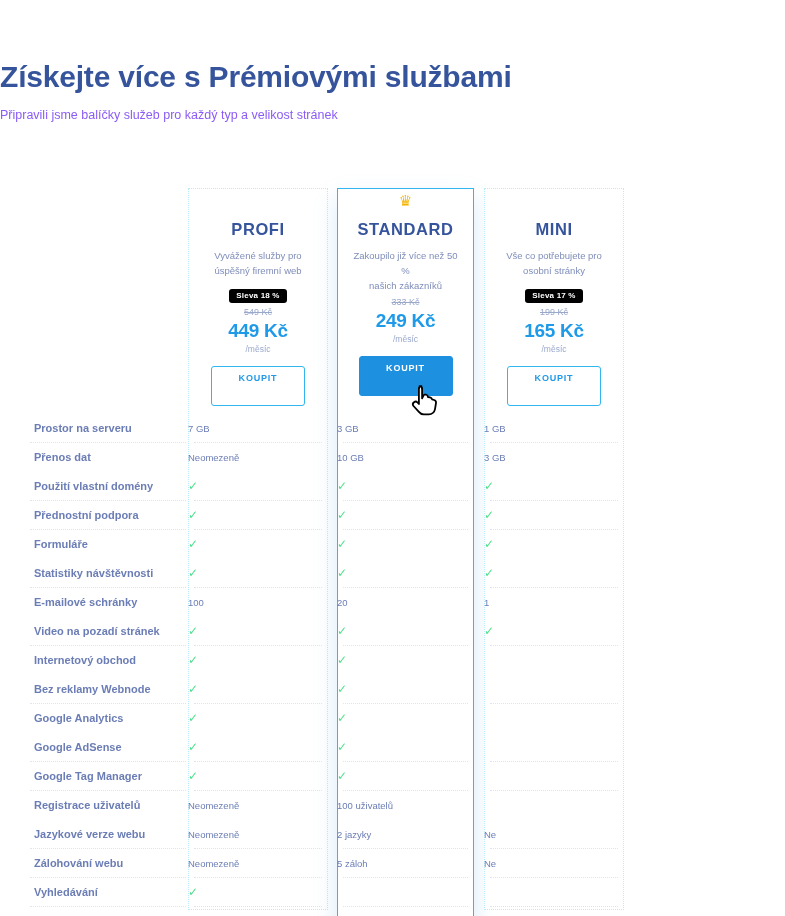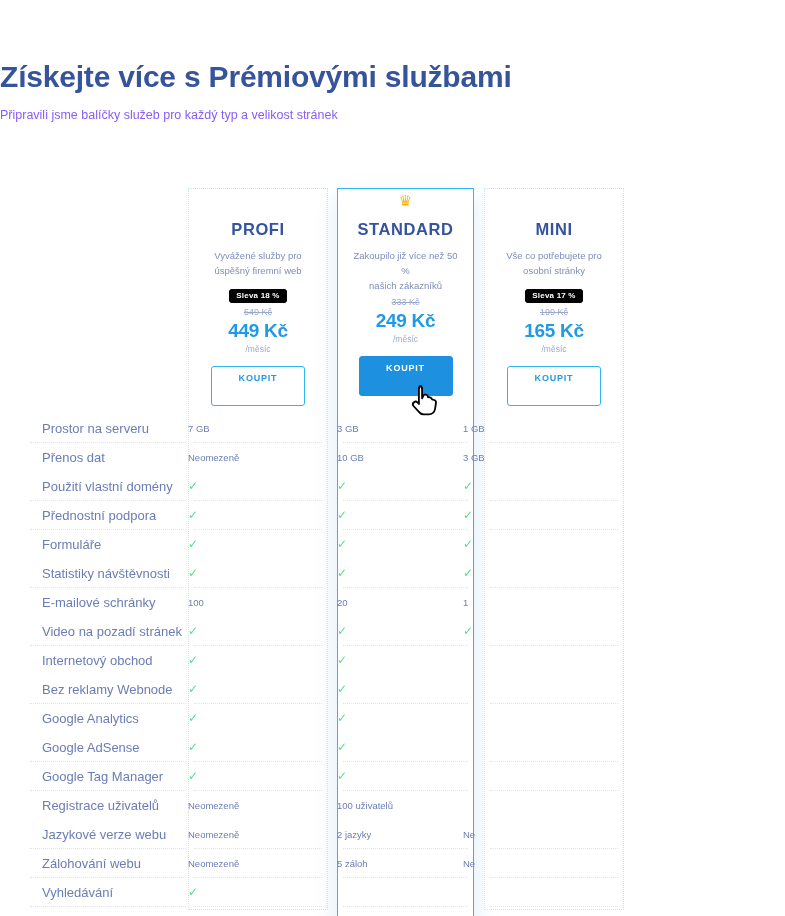--- a/index.html
+++ b/index.html
@@ -151,40 +151,41 @@
   }
 
   
   .rows { position: relative; z-index: 2; }
   .row {
     position: relative;
     height: 29px;
   }
   .row .label {
     position: absolute;
-    left: 42px;
+    left: 34px;
     top: 0;
     height: 29px;
     line-height: 29px;
-    font-size: 13px;
+    font-size: 11px;
     color: #6b7db5;
     white-space: nowrap;
+    font-weight: bold;
   }
   .row .cell {
     position: absolute;
     top: 0;
     width: 140px;
     height: 29px;
     line-height: 29px;
     font-size: 9.5px;
     color: #6b7db5;
   }
   .row .cell.c0 { left: 188px; }
   .row .cell.c1 { left: 337px; width: 137px; }
-  .row .cell.c2 { left: 463px; }
+  .row .cell.c2 { left: 484px; }
 
   .row .cell .tick {
     color: #4ee08a;
     font-size: 12px;
     font-weight: bold;
   }
 
   
   .sep {
     position: absolute;

